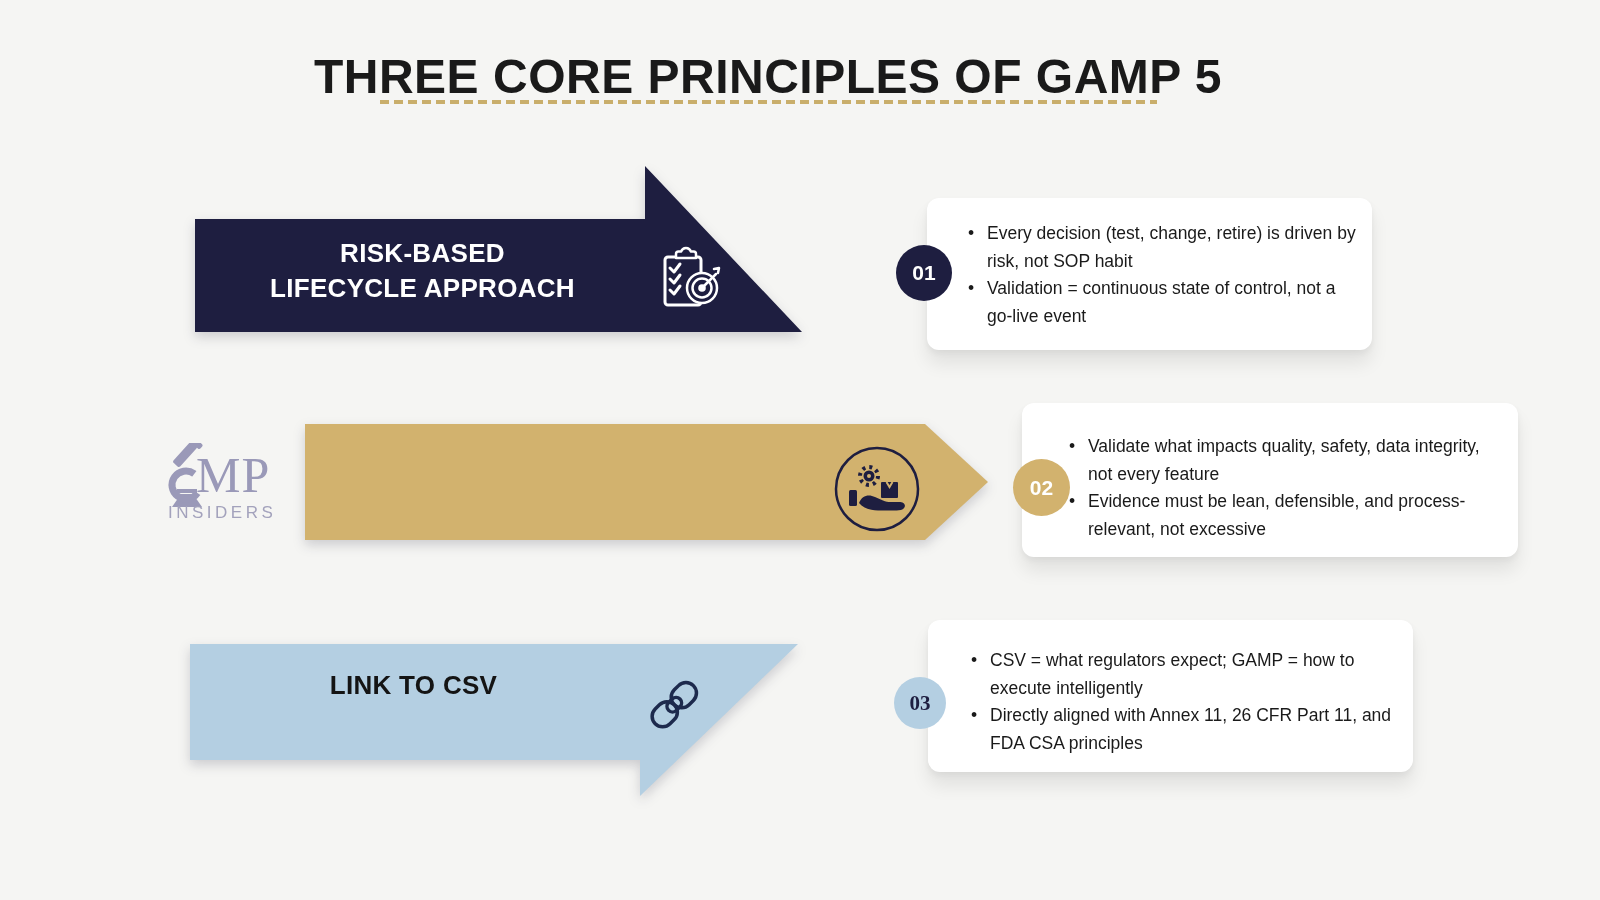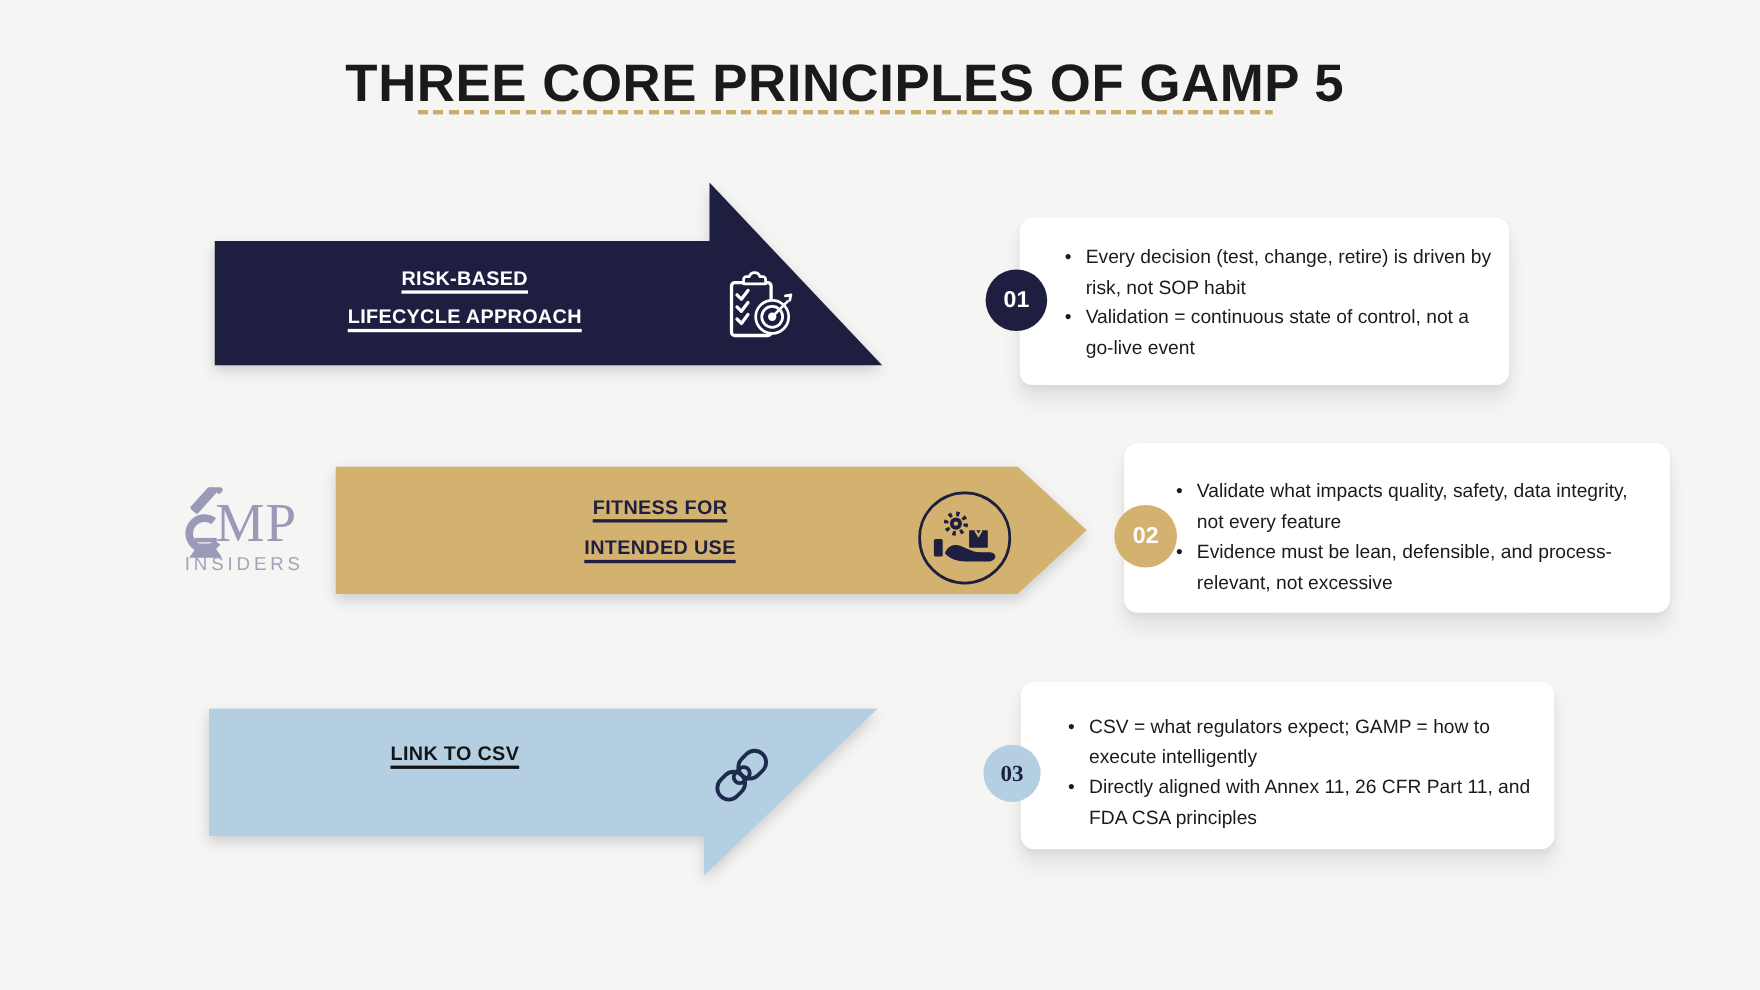--- a/index.html
+++ b/index.html
@@ -12,22 +12,22 @@
     position:absolute;left:0;top:57px;width:1536px;text-align:center;
     font-size:48px;font-weight:700;letter-spacing:.5px;color:#1a1a1a;line-height:40px;
   }
   .title-rule{
     position:absolute;left:380px;top:100px;width:777px;height:4px;
     background:repeating-linear-gradient(90deg,#c9ae6b 0 9px,transparent 9px 14px);
   }
   
   .arrow-svg{position:absolute;filter:drop-shadow(0 5px 6px rgba(20,20,50,.18));}
   .arrow-label{
-    position:absolute;text-align:center;font-weight:700;font-size:18px;line-height:35px;
-    text-decoration:underline;text-decoration-thickness:2.5px;text-underline-offset:5px;
+    position:absolute;text-align:center;font-weight:700;font-size:26px;line-height:35px;
+    text-decoration-thickness:2.5px;text-underline-offset:5px;
     letter-spacing:.3px;
   }
   .label-navy{color:#ffffff;}
   .label-on-gold{color:#1e1e40;line-height:37px;}
   .label-on-blue{color:#141414;}
   .banner-icon{position:absolute;}
   
   .num-badge{
     position:absolute;border-radius:50%;display:flex;align-items:center;justify-content:center;
     font-weight:700;font-size:21px;z-index:5;
@@ -97,24 +97,20 @@
   <div class="card card-1">
     <ul>
       <li>Every decision (test, change, retire) is driven by risk, not SOP habit</li>
       <li>Validation = continuous state of control, not a go-live event</li>
     </ul>
   </div>
 
   <svg class="arrow-svg" style="left:305px;top:424px;" width="683" height="116" viewBox="0 0 683 116">
     <polygon points="0,0 620,0 683,58 620,116 0,116" fill="#d2b26e"></polygon>
   </svg>
-  <div class="arrow-label label-on-gold" style="left:305px;top:443px;width:590px;">
-    <span>FITNESS FOR</span><br>
-    <span>INTENDED USE</span>
-  </div>
   <svg class="banner-icon" style="left:833px;top:445px;" width="88" height="88" viewBox="0 0 88 88">
     <circle cx="44" cy="44" r="41" fill="none" stroke="#1e1e40" stroke-width="2.5"></circle>
 
     <g>
       <circle cx="36" cy="31" r="9" fill="none" stroke="#1e1e40" stroke-width="4" stroke-dasharray="3 4.07"></circle>
       <circle cx="36" cy="31" r="5.5" fill="#1e1e40"></circle>
       <circle cx="36" cy="31" r="2" fill="#d2b26e"></circle>
     </g>
 
     <rect x="48" y="37" width="17" height="16" rx="1" fill="#1e1e40"></rect>

